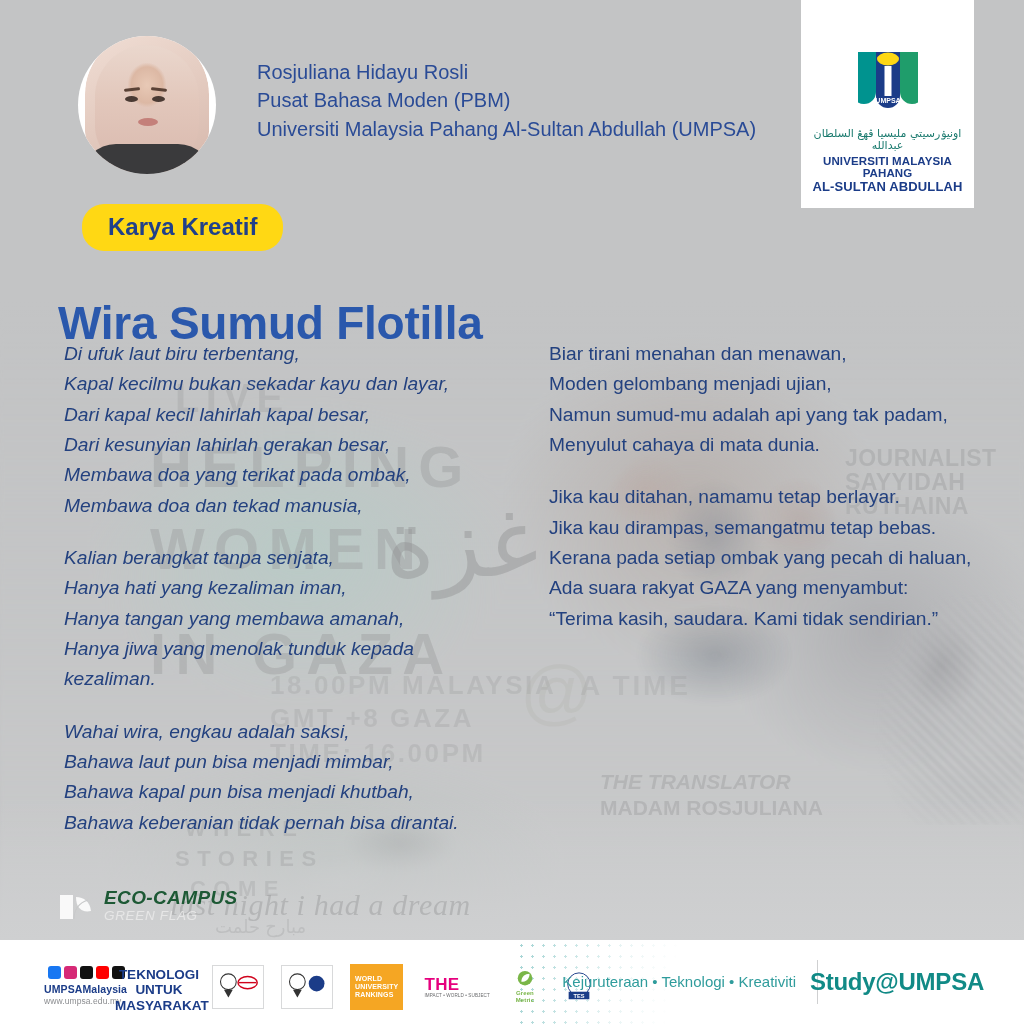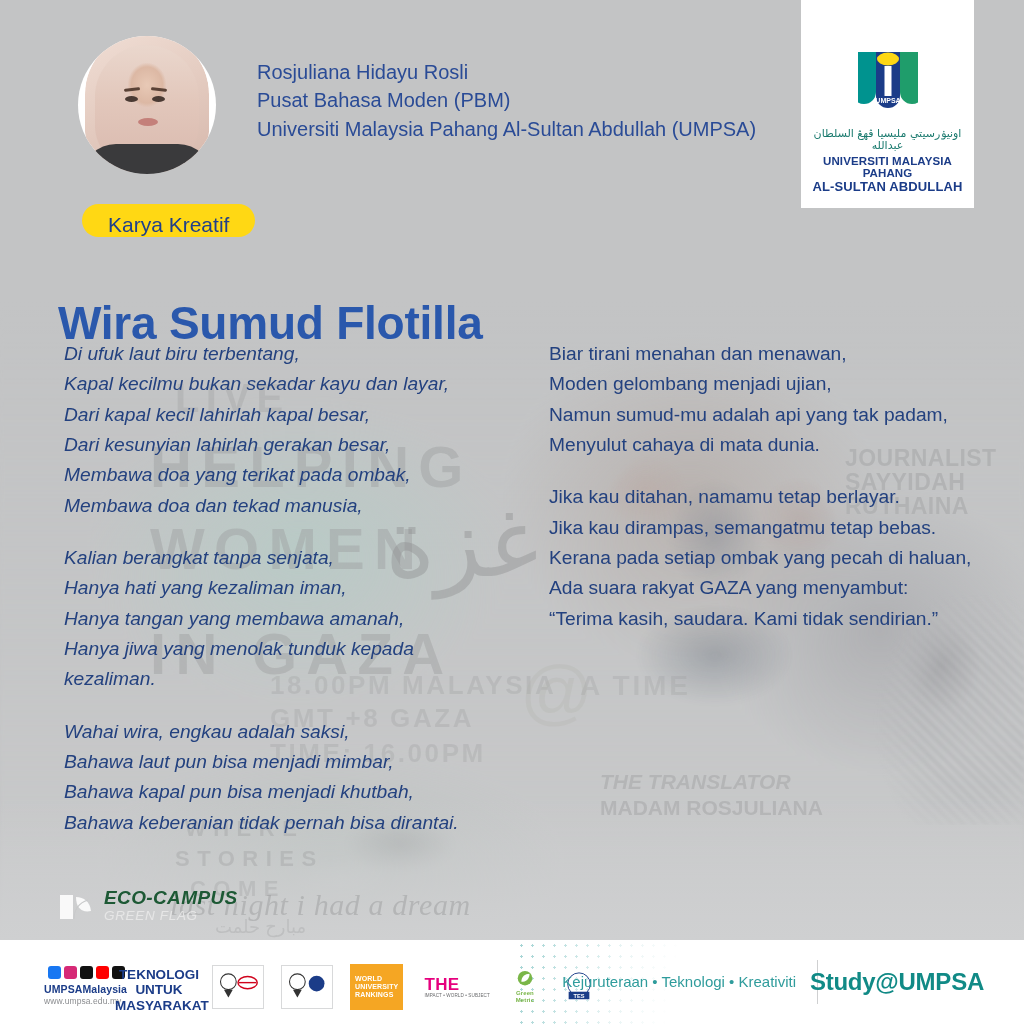--- a/index.html
+++ b/index.html
@@ -150,21 +150,21 @@
   .logo-text .ar{
     font-size:11px;color:#1a7a6e;letter-spacing:0;line-height:1.1;
     font-family:"DejaVu Sans",sans-serif;
   }
   .logo-text .l1{font-size:11.5px;font-weight:bold;letter-spacing:.01em;margin-top:3px;}
   .logo-text .l2{font-size:13px;font-weight:bold;letter-spacing:.01em;}
 
   
   .badge{
     position:absolute;left:82px;top:204px;background:#ffd814;color:#20408a;
-    font-size:21px;font-weight:normal;padding:9px 26px 0;border-radius:22px;
+    font-size:24px;font-weight:bold;padding:9px 26px 10px;border-radius:22px;
   }
   .title{
     position:absolute;left:58px;top:265px;color:#2a58ac;
     font-size:46px;font-weight:bold;letter-spacing:-.005em;
   }
 
   
   .col{position:absolute;color:#23417f;font-size:19.2px;line-height:1.58;}
   .col.left{left:64px;top:339px;width:470px;font-style:italic;}
   .col.right{left:549px;top:339px;width:470px;}

